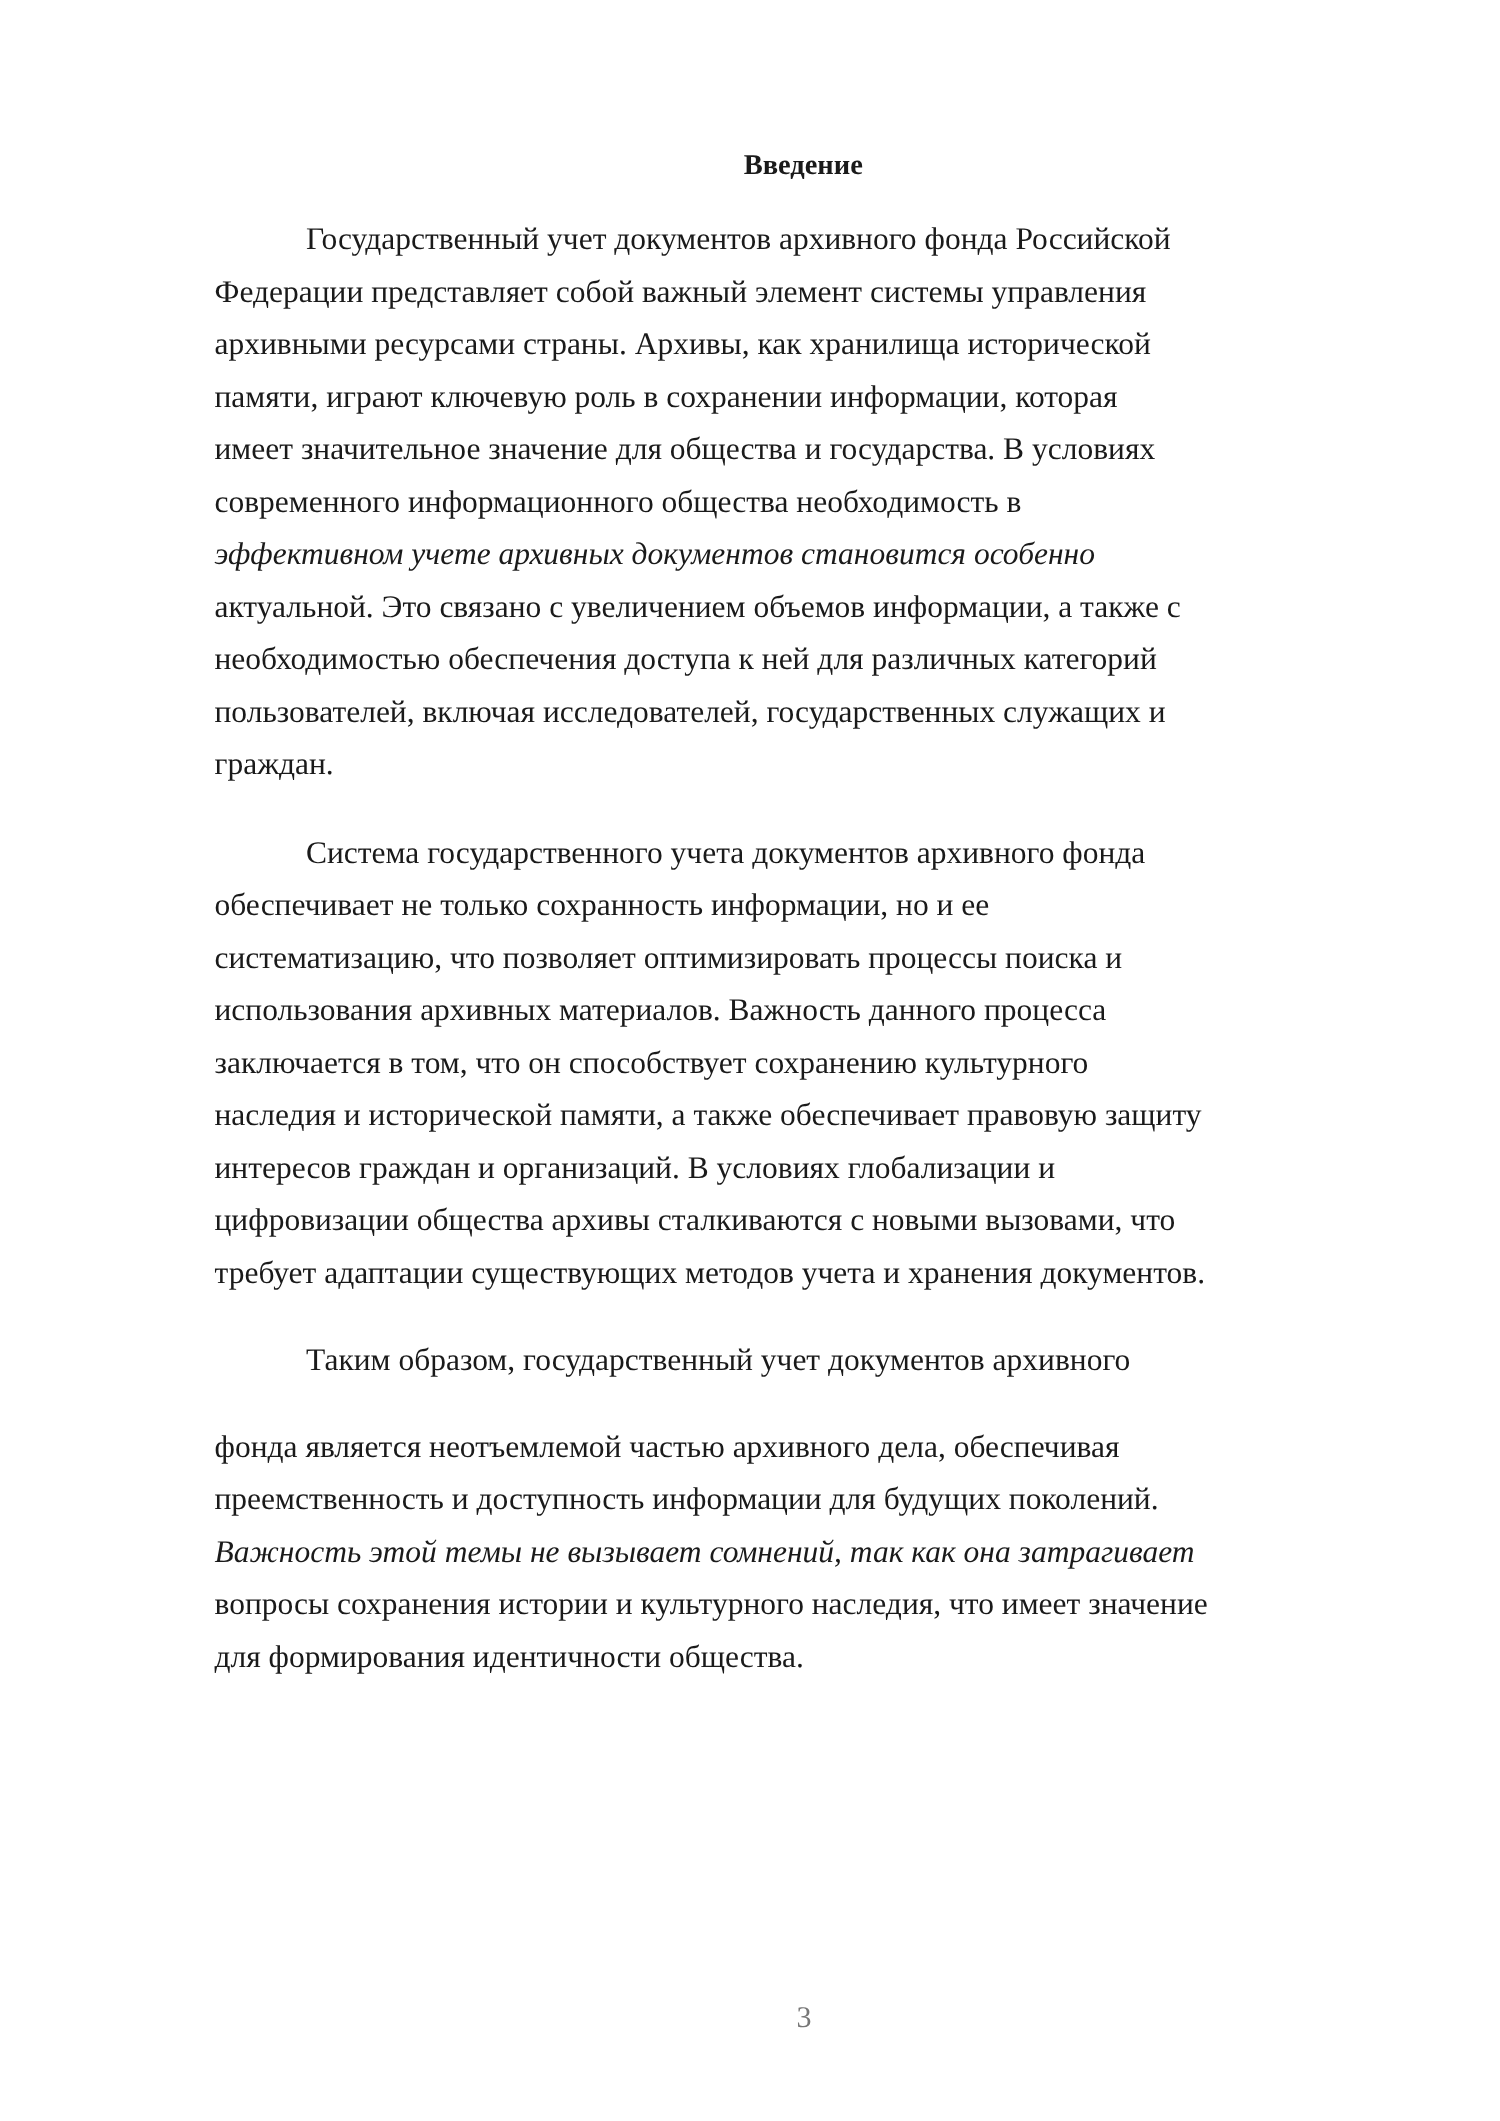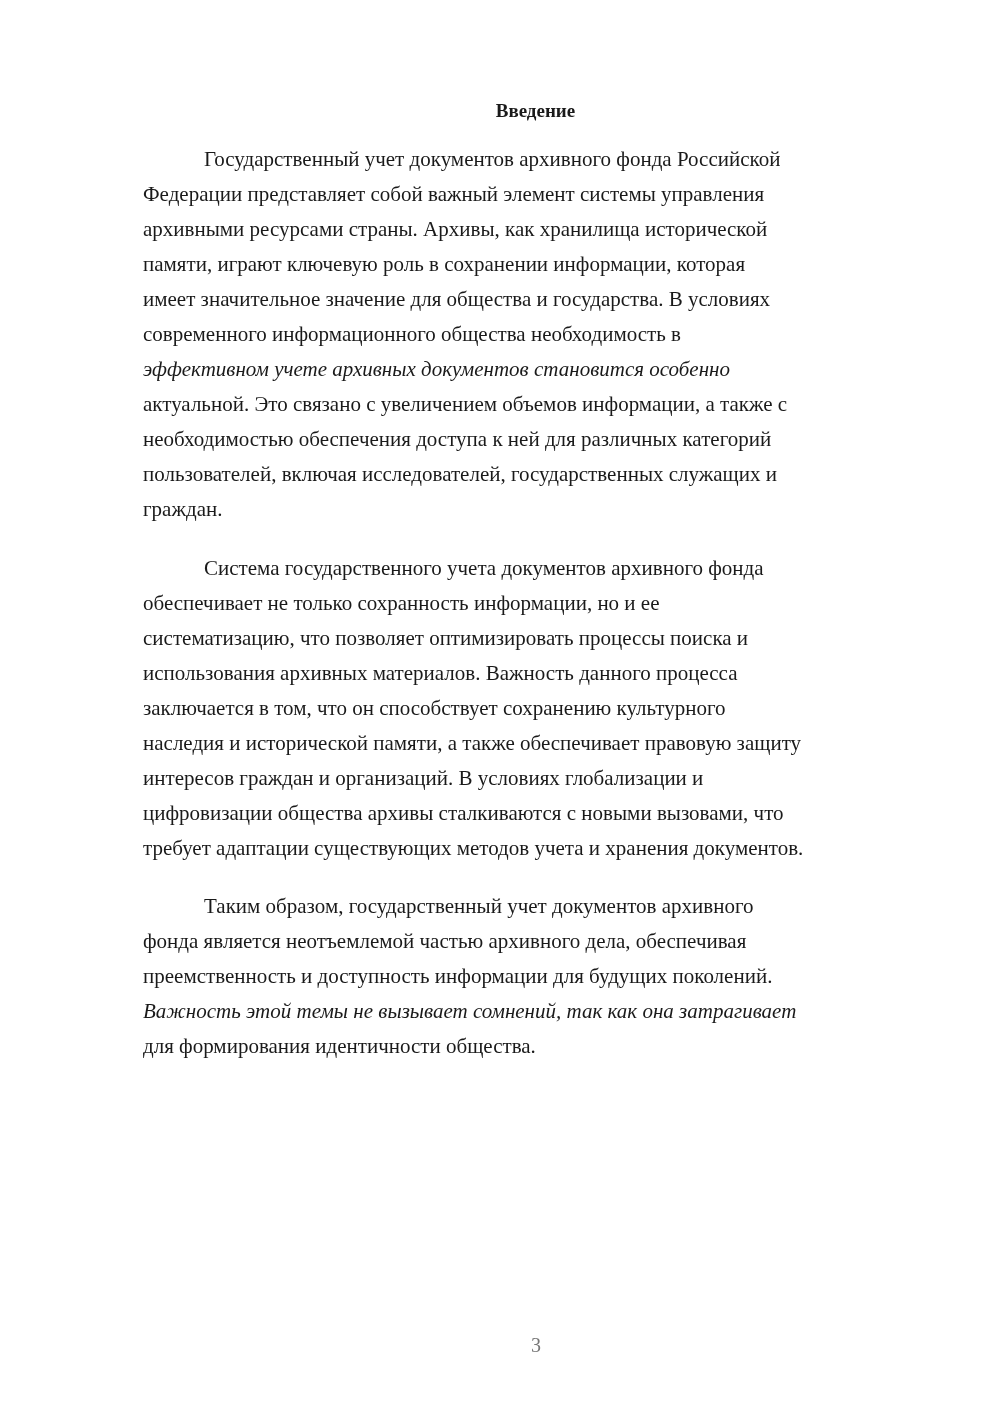--- a/index.html
+++ b/index.html
@@ -59,20 +59,21 @@
     <div class="line" style="word-spacing: 0px; text-align: left; text-align-last: left;">использования архивных материалов. Важность данного процесса</div>
     <div class="line" style="word-spacing: 0px; text-align: left; text-align-last: left;">заключается в том, что он способствует сохранению культурного</div>
     <div class="line" style="word-spacing: 0px; text-align: left; text-align-last: left;">наследия и исторической памяти, а также обеспечивает правовую защиту</div>
     <div class="line" style="word-spacing: 0px; text-align: left; text-align-last: left;">интересов граждан и организаций. В условиях глобализации и</div>
     <div class="line" style="word-spacing: 0px; text-align: left; text-align-last: left;">цифровизации общества архивы сталкиваются с новыми вызовами, что</div>
     <div class="line last">требует адаптации существующих методов учета и хранения документов.</div>
   </div>
 
   <div class="para" style="top:889px;">
     <div class="line first" style="word-spacing: 0px; text-align: left; text-align-last: left;">Таким образом, государственный учет документов архивного</div>
-    <div class="line" style="word-spacing: 0px; text-align: left; text-align-last: left;">фонда является неотъемлемой частью архивного дела, обеспечивая</div>
+    <div class="line" style="word-spacing: 0px; text-align: left; text-align-last: left; margin-top: 23px;">фонда является неотъемлемой частью архивного дела, обеспечивая</div>
     <div class="line" style="word-spacing: 0px; text-align: left; text-align-last: left;">преемственность и доступность информации для будущих поколений.</div>
     <div class="line" style="word-spacing: 0px; text-align: left; text-align-last: left; font-style: italic;">Важность этой темы не вызывает сомнений, так как она затрагивает</div>
+    <div class="line" style="word-spacing: 0px; text-align: left; text-align-last: left;">вопросы сохранения истории и культурного наследия, что имеет значение</div>
     <div class="line last">для формирования идентичности общества.</div>
   </div>
 
   <div class="page-number">3</div>
 </div>
 
 </body></html>

